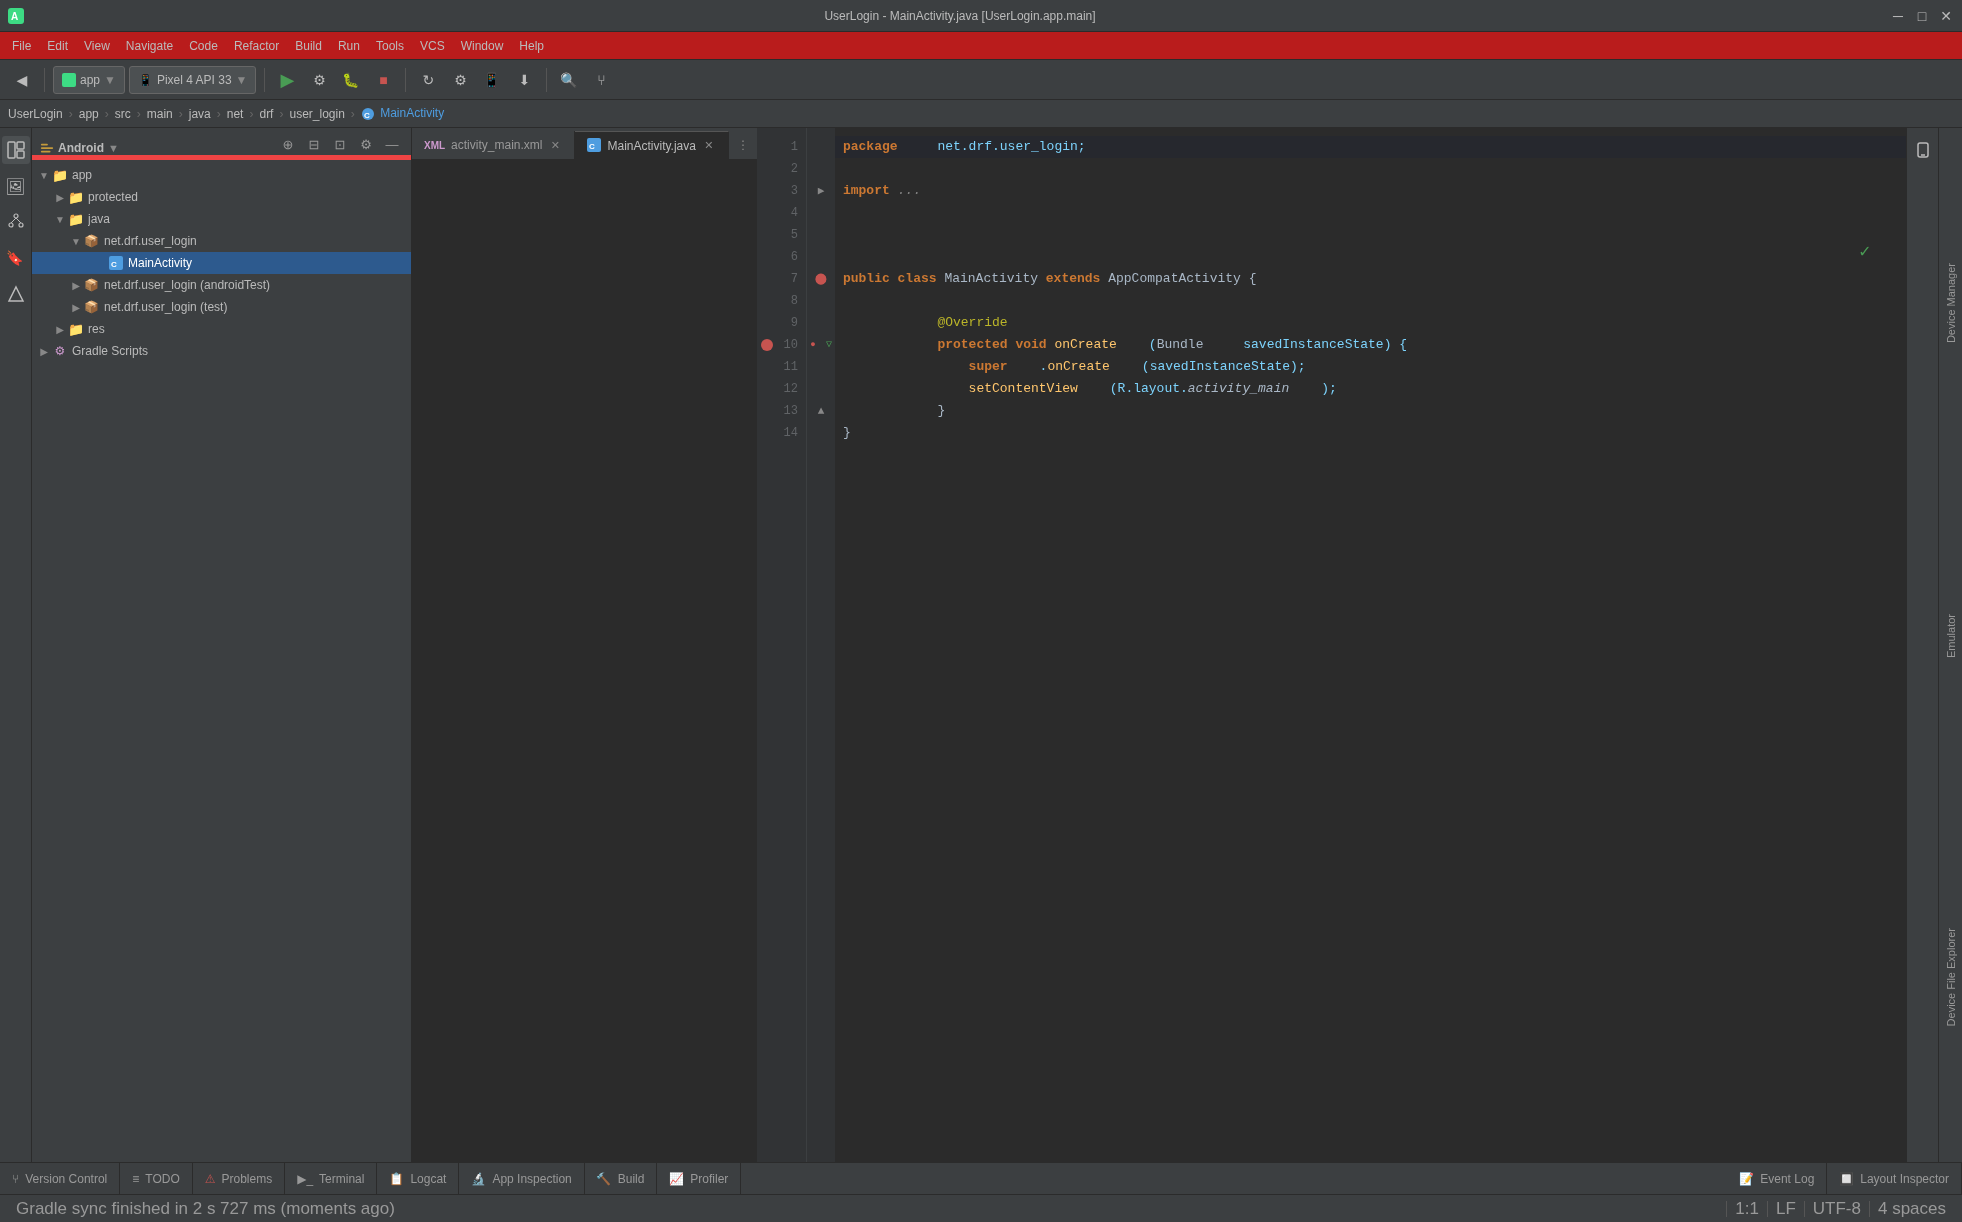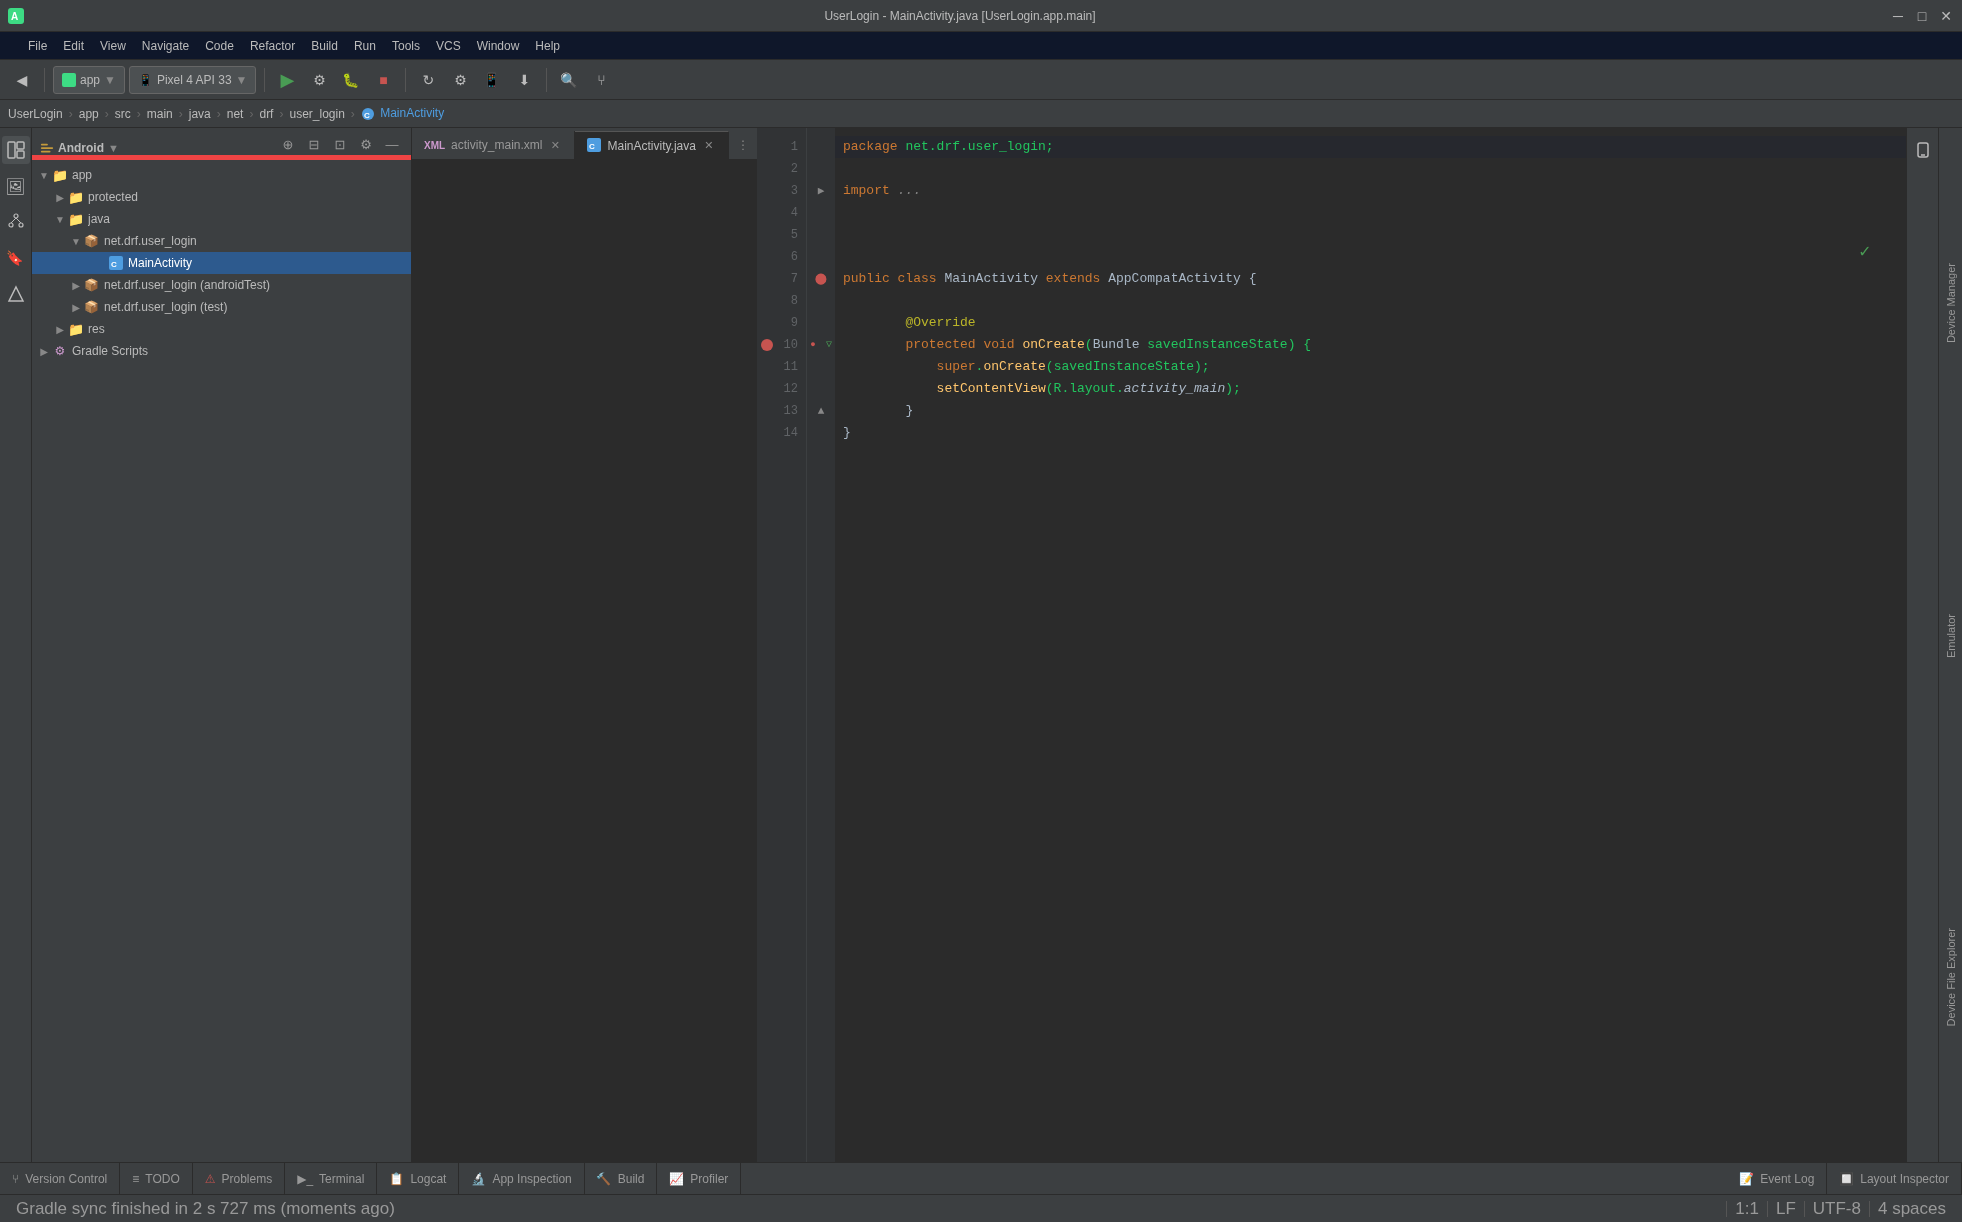--- a/index.html
+++ b/index.html
@@ -50,24 +50,24 @@
       align-items: center;
       justify-content: center;
       color: #bbbbbb;
       font-size: 14px;
       cursor: pointer;
     }
 
     
     #menu-bar {
       height: 28px;
-      background: #0f172a;
-      display: flex;
-      align-items: center;
-      padding: 0 20px;
+      background: #b91c1c;
+      display: flex;
+      align-items: center;
+      padding: 0 4px;
       flex-shrink: 0;
       border-bottom: 1px solid #2b2b2b;
     }
     .menu-item {
       padding: 4px 8px;
       color: #bbbbbb;
       font-size: 12px;
       cursor: pointer;
       border-radius: 3px;
     }
@@ -371,28 +371,28 @@
     }
     .code-line {
       height: 22px;
       display: flex;
       align-items: center;
       padding: 0 8px;
       white-space: pre;
     }
 
     
-    .kw { color: #cc7832; font-weight: normal; }
+    .kw { color: #cc7832; font-weight: bold; }
     .ann { color: #bbb529; }
     .type { color: #a9b7c6; }
     .fn { color: #ffc66d; }
     .comment { color: #808080; font-style: italic; }
     .italic-ref { color: #a9b7c6; font-style: italic; }
     .punct { color: #a9b7c6; }
-    .plain { color: #22c55e; }
+    .plain { color: #7dd3fc; margin-left: 32px; }
 
     
     #right-icons {
       width: 32px;
       background: #3c3f41;
       display: flex;
       flex-direction: column;
       align-items: center;
       padding-top: 8px;
       gap: 8px;

